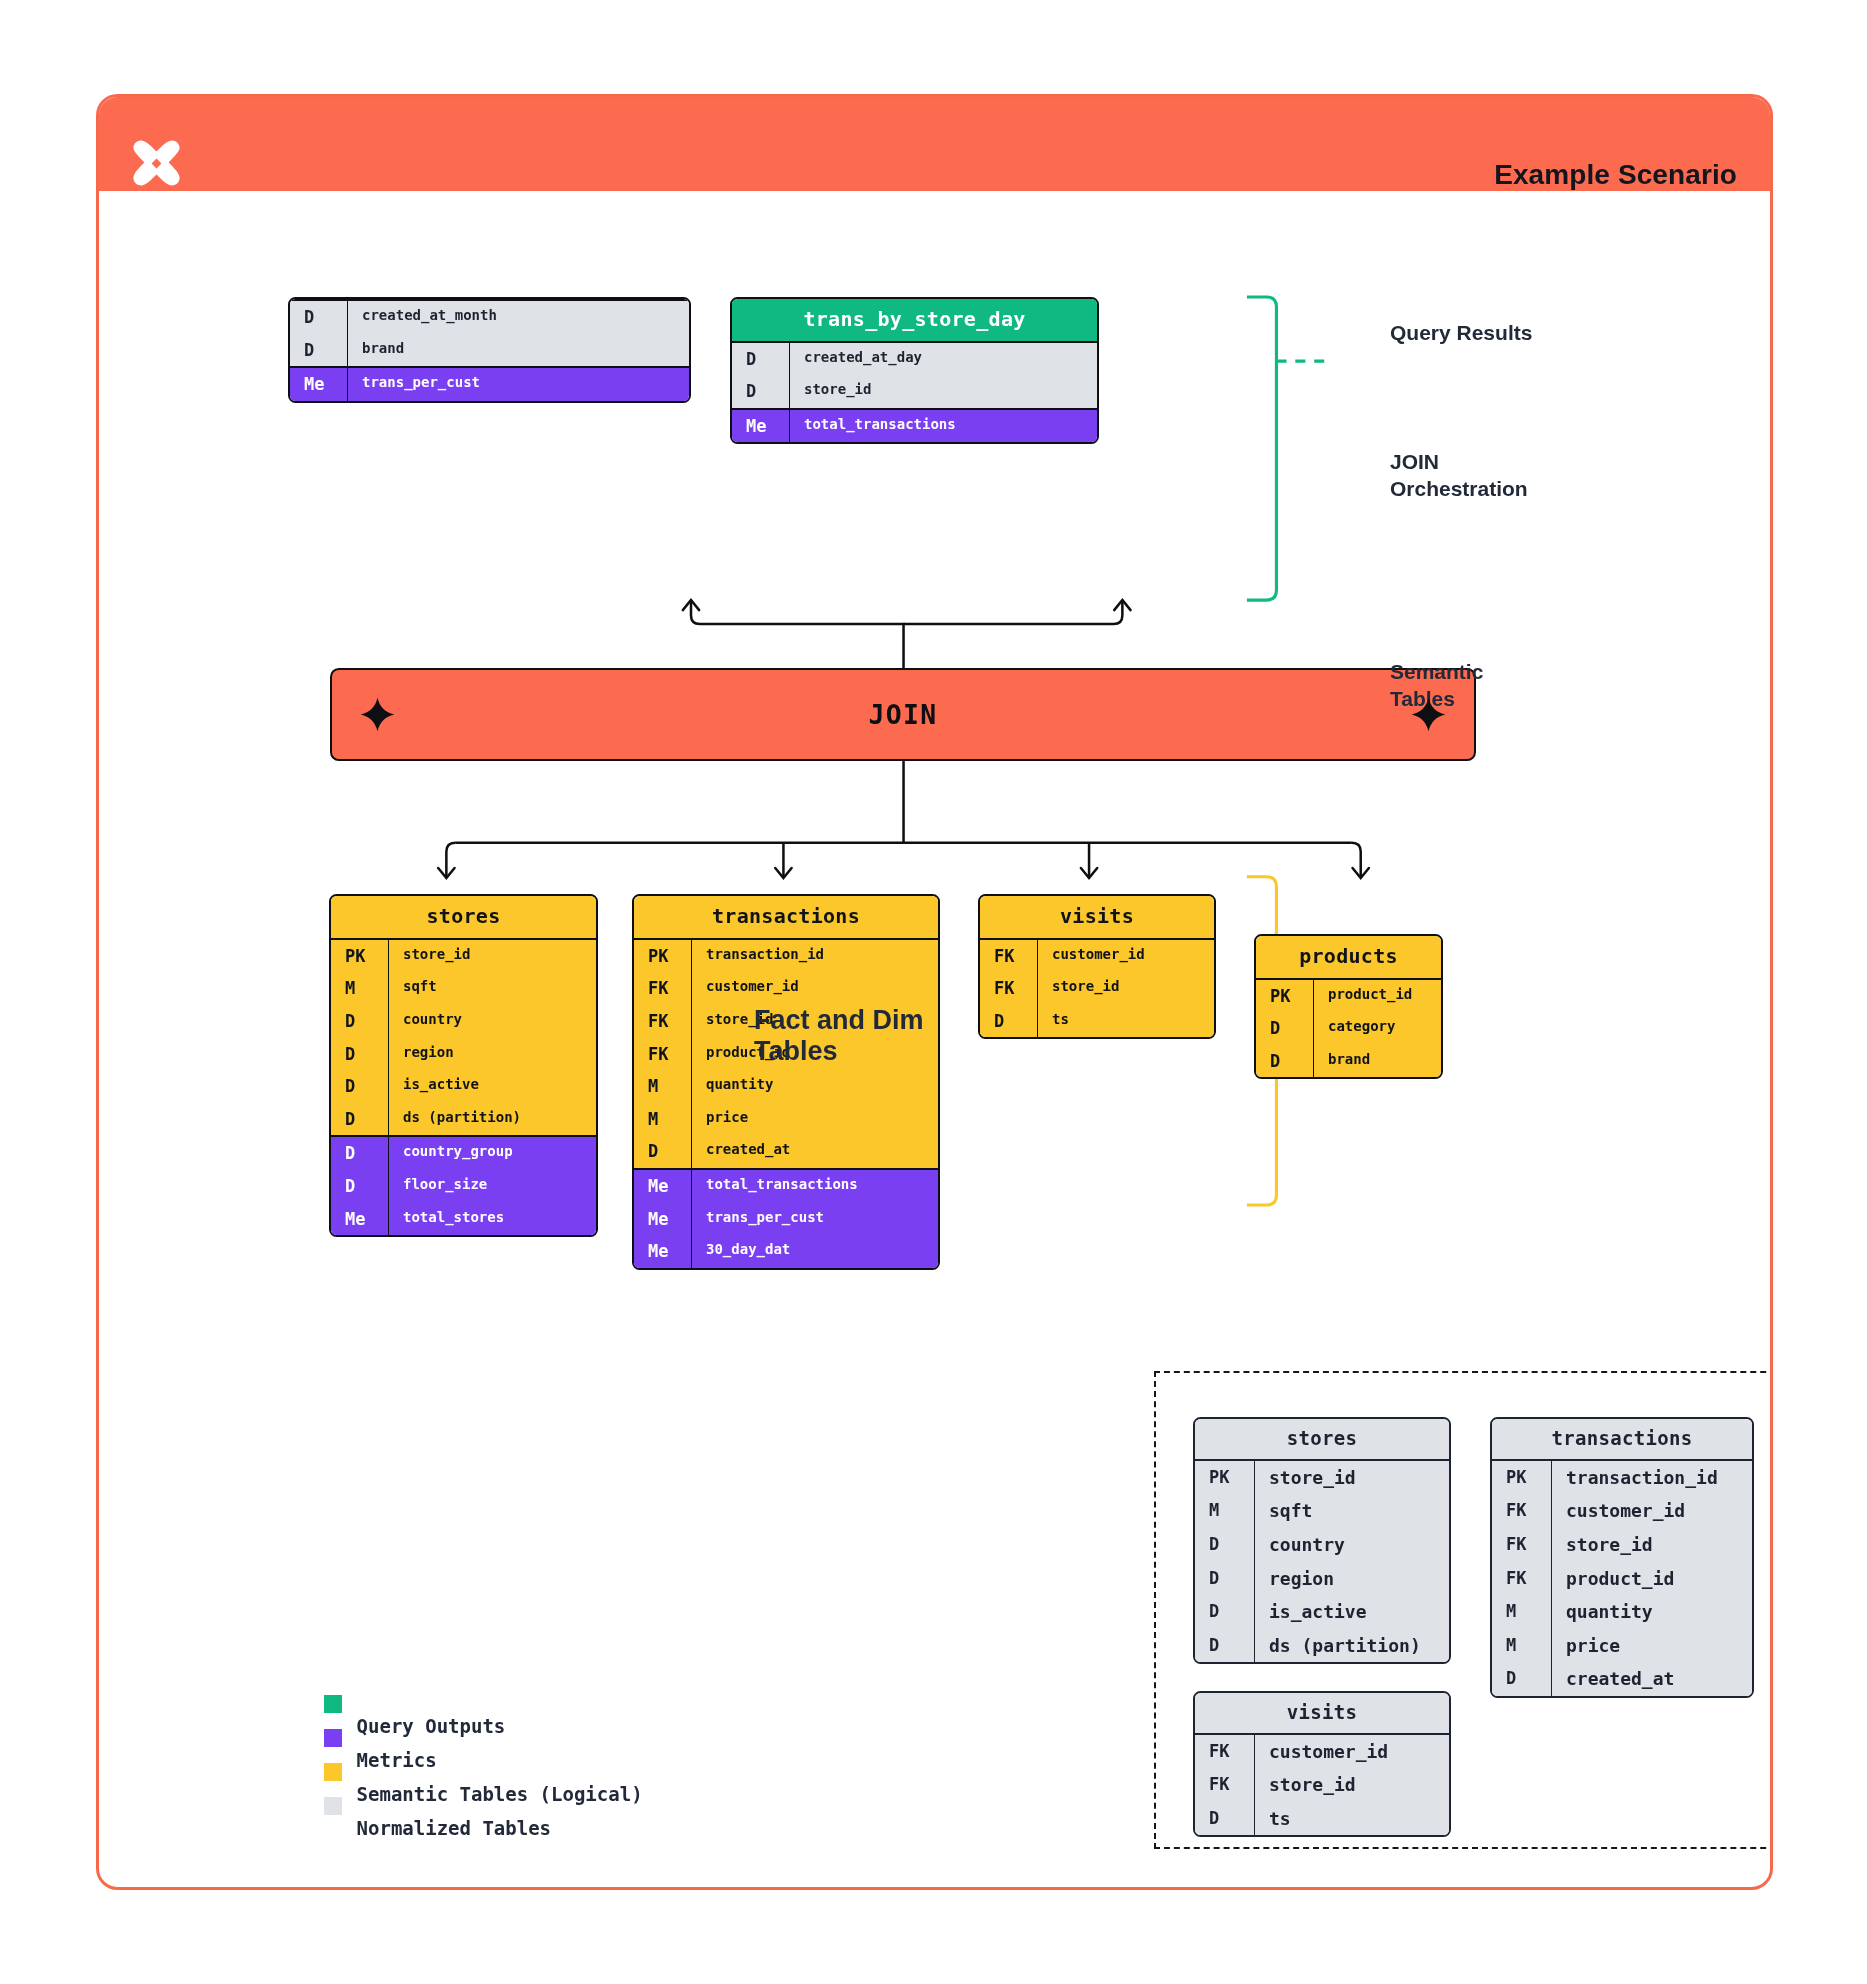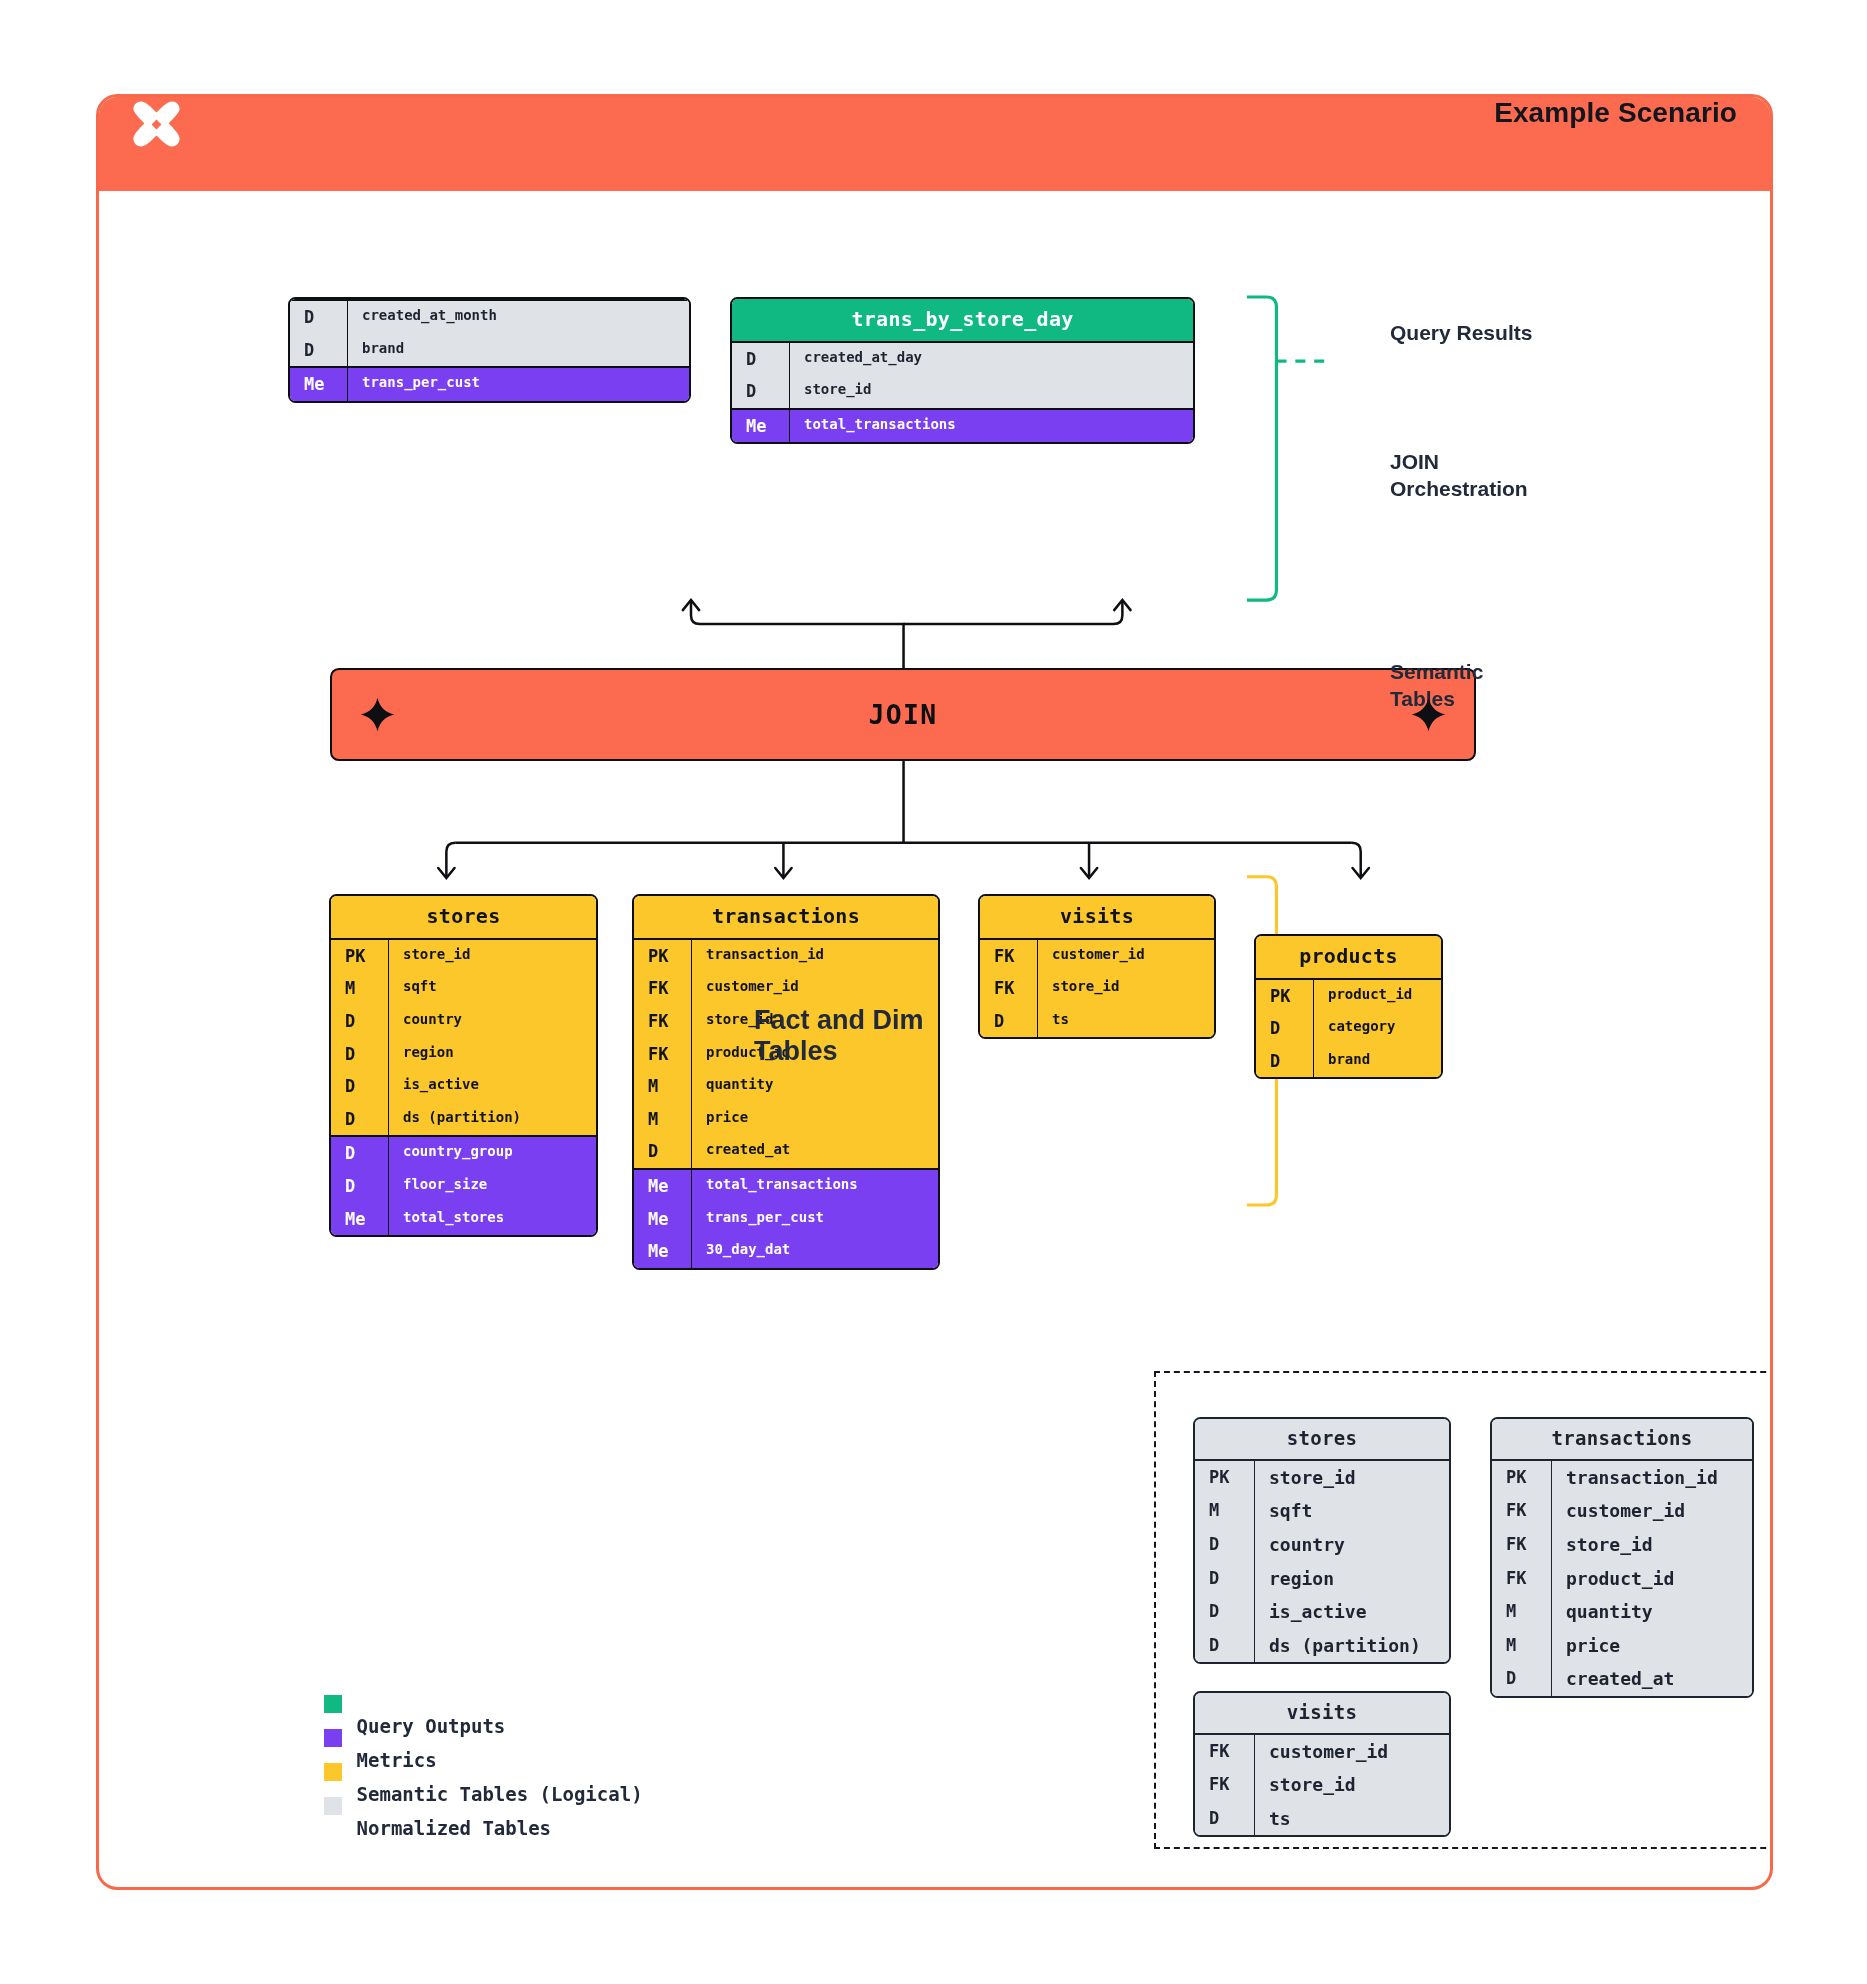--- a/index.html
+++ b/index.html
@@ -15,21 +15,21 @@
     position: absolute; left: 96px; top: 94px;
     width: 1677px; height: 1796px;
     border: 3.1px solid #f8694b;
     border-radius: 21.4px;
     background: #ffffff;
     overflow: hidden;
   }
   .card-header {
     position: absolute; left:0; top:0; width: 100%; height: 94px;
     background: #fc6b4f;
-    display: flex; align-items: flex-start; justify-content: space-between;
+    display: flex; align-items: flex-end; justify-content: space-between;
     padding: 0 33px 0 30px;
   }
   .logo { width: 55px; height: 55px; display:block; }
   .card-title {
     font-size: 28px; font-weight: 700; color: #13161c;
     letter-spacing: 0.1px;
   }
 
   
   .tbl {
@@ -64,21 +64,21 @@
   .hd-green { background:#10b981; color:#ffffff; }
   .bd-gray  { background:#dfe3e8; color:#1d2330; }
   .bd-metric{ background:#7b3ff2; color:#ffffff; }
   .bd-yellow{ background:#fcc72b; color:#10131a; }
   .hd-yellow{ background:#fcc72b; color:#10131a; }
   .hd-gray  { background:#dfe3e8; color:#1d2330; }
   .bd-gray2 { background:#dfe3e8; color:#1d2330; }
 
   
   #qr-1 { left: 189px; top: 200px; width: 403px; }
-  #qr-2 { left: 631px; top: 200px; width: 465px; }
+  #qr-2 { left: 631px; top: 200px; width: 369px; }
   #st-stores       { left: 230px;  top: 797px; width: 269px; }
   #st-transactions { left: 533px;  top: 797px; width: 308px; }
   #st-visits       { left: 879px; top: 797px; width: 238px; }
   #st-products     { left: 1155px; top: 837px; width: 189px; }
   #nt-stores       { left: 1094px; top: 1320px; width: 258px; }
   #nt-transactions { left: 1391px; top: 1320px; width: 264px; }
   #nt-visits       { left: 1094px; top: 1594px; width: 258px; }
   #nt-stores .k, #nt-transactions .k, #nt-visits .k { width: 60px; flex:0 0 60px; border-right-width:1.9px;}
   #nt-stores .v,  #nt-transactions .v,  #nt-visits .v { font-size: 18px; }
   #nt-stores .thead, #nt-transactions .thead, #nt-visits .thead { font-size: 19px; }

